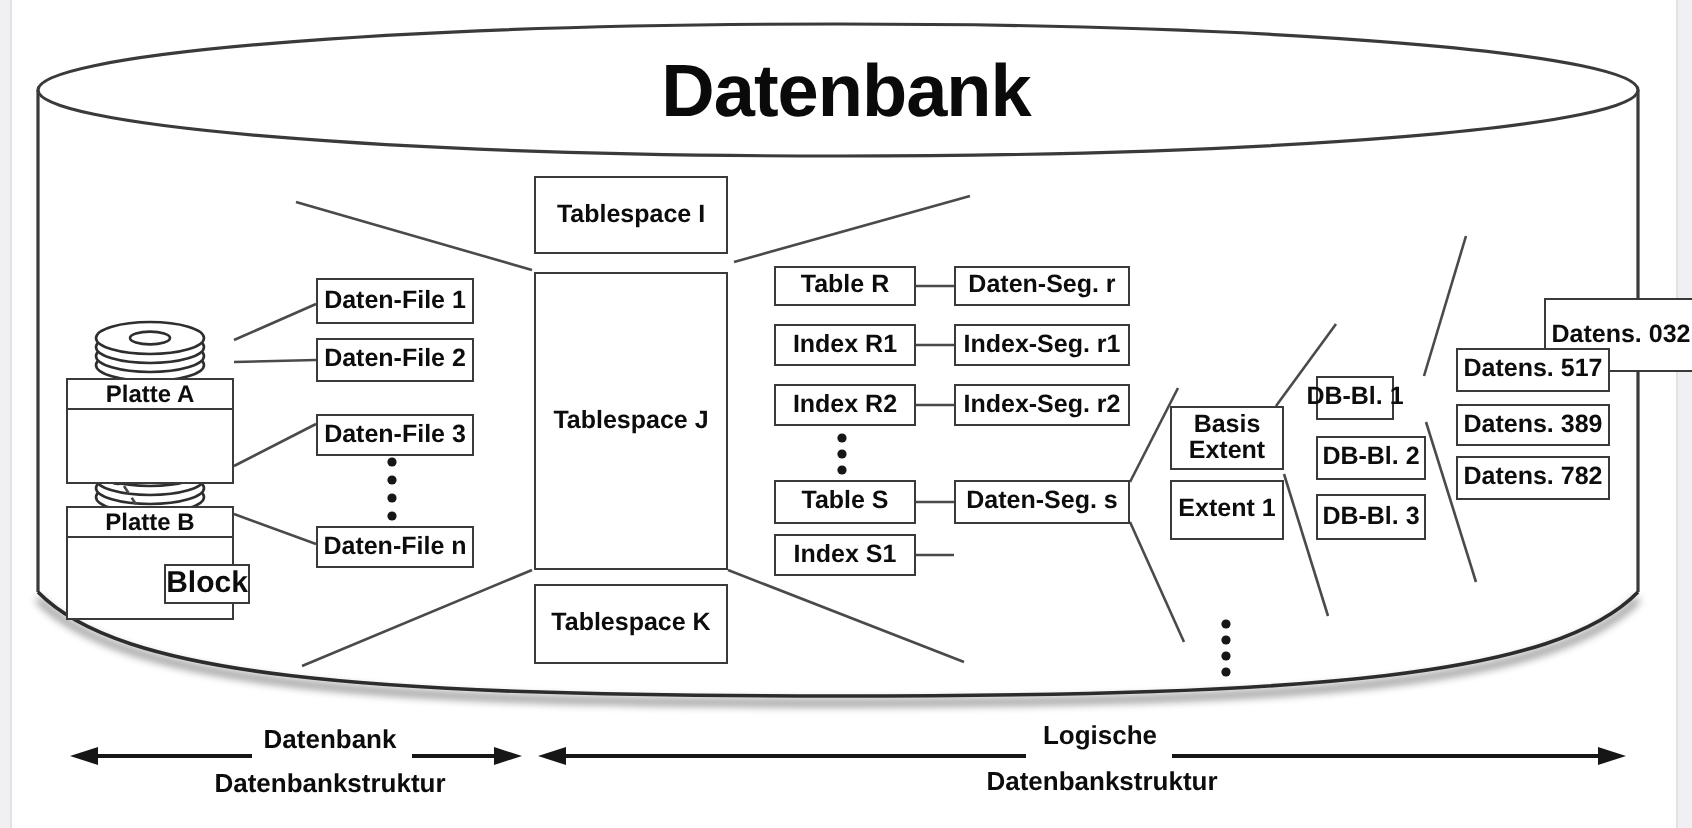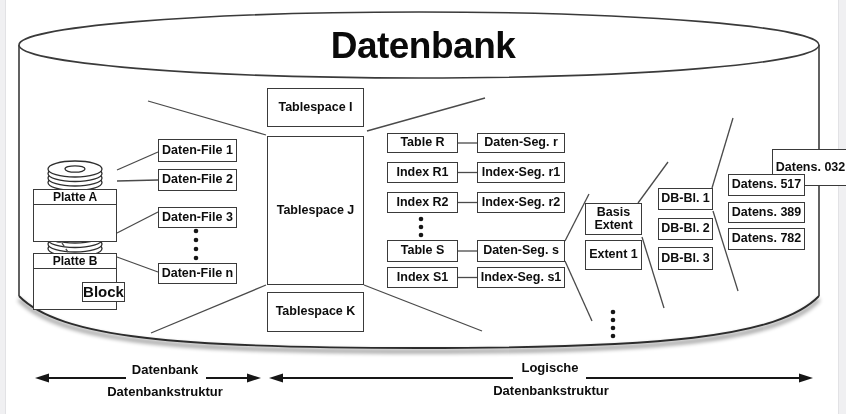--- a/index.html
+++ b/index.html
@@ -146,29 +146,28 @@
   <div class="box" style="left:387px;top:133px;width:71px;height:20px">Table R</div>
   <div class="box" style="left:387px;top:162px;width:71px;height:21px">Index R1</div>
   <div class="box" style="left:387px;top:192px;width:71px;height:21px">Index R2</div>
   <div class="box" style="left:387px;top:240px;width:71px;height:22px">Table S</div>
   <div class="box" style="left:387px;top:267px;width:71px;height:21px">Index S1</div>
 
   <div class="box" style="left:477px;top:133px;width:88px;height:20px">Daten-Seg. r</div>
   <div class="box" style="left:477px;top:162px;width:88px;height:21px">Index-Seg. r1</div>
   <div class="box" style="left:477px;top:192px;width:88px;height:21px">Index-Seg. r2</div>
   <div class="box" style="left:477px;top:240px;width:88px;height:22px">Daten-Seg. s</div>
-  <div class="box" style="left:477px;top:267px;width:88px;height:21px">Index-Seg. s1</div>
 
   <div class="box two-line" style="left:585px;top:203px;width:57px;height:32px">
     <span>Basis</span>
     <span>Extent</span>
   </div>
   <div class="box" style="left:585px;top:240px;width:57px;height:30px">Extent 1</div>
 
-  <div class="box" style="left:658px;top:188px;width:55px;height:22px">DB-Bl. 1</div>
+  <div class="box" style="left:658px;top:188px;width:39px;height:22px">DB-Bl. 1</div>
   <div class="box" style="left:658px;top:218px;width:55px;height:22px">DB-Bl. 2</div>
   <div class="box" style="left:658px;top:247px;width:55px;height:23px">DB-Bl. 3</div>
 
   <div class="box" style="left:772px;top:149px;width:77px;height:37px">Datens. 032</div>
   <div class="box" style="left:728px;top:174px;width:77px;height:22px">Datens. 517</div>
   <div class="box" style="left:728px;top:202px;width:77px;height:21px">Datens. 389</div>
   <div class="box" style="left:728px;top:228px;width:77px;height:22px">Datens. 782</div>
 
   <div class="legend-label" style="left:165px;top:362px">Datenbank</div>
   <div class="legend-label" style="left:165px;top:384px">Datenbankstruktur</div>

